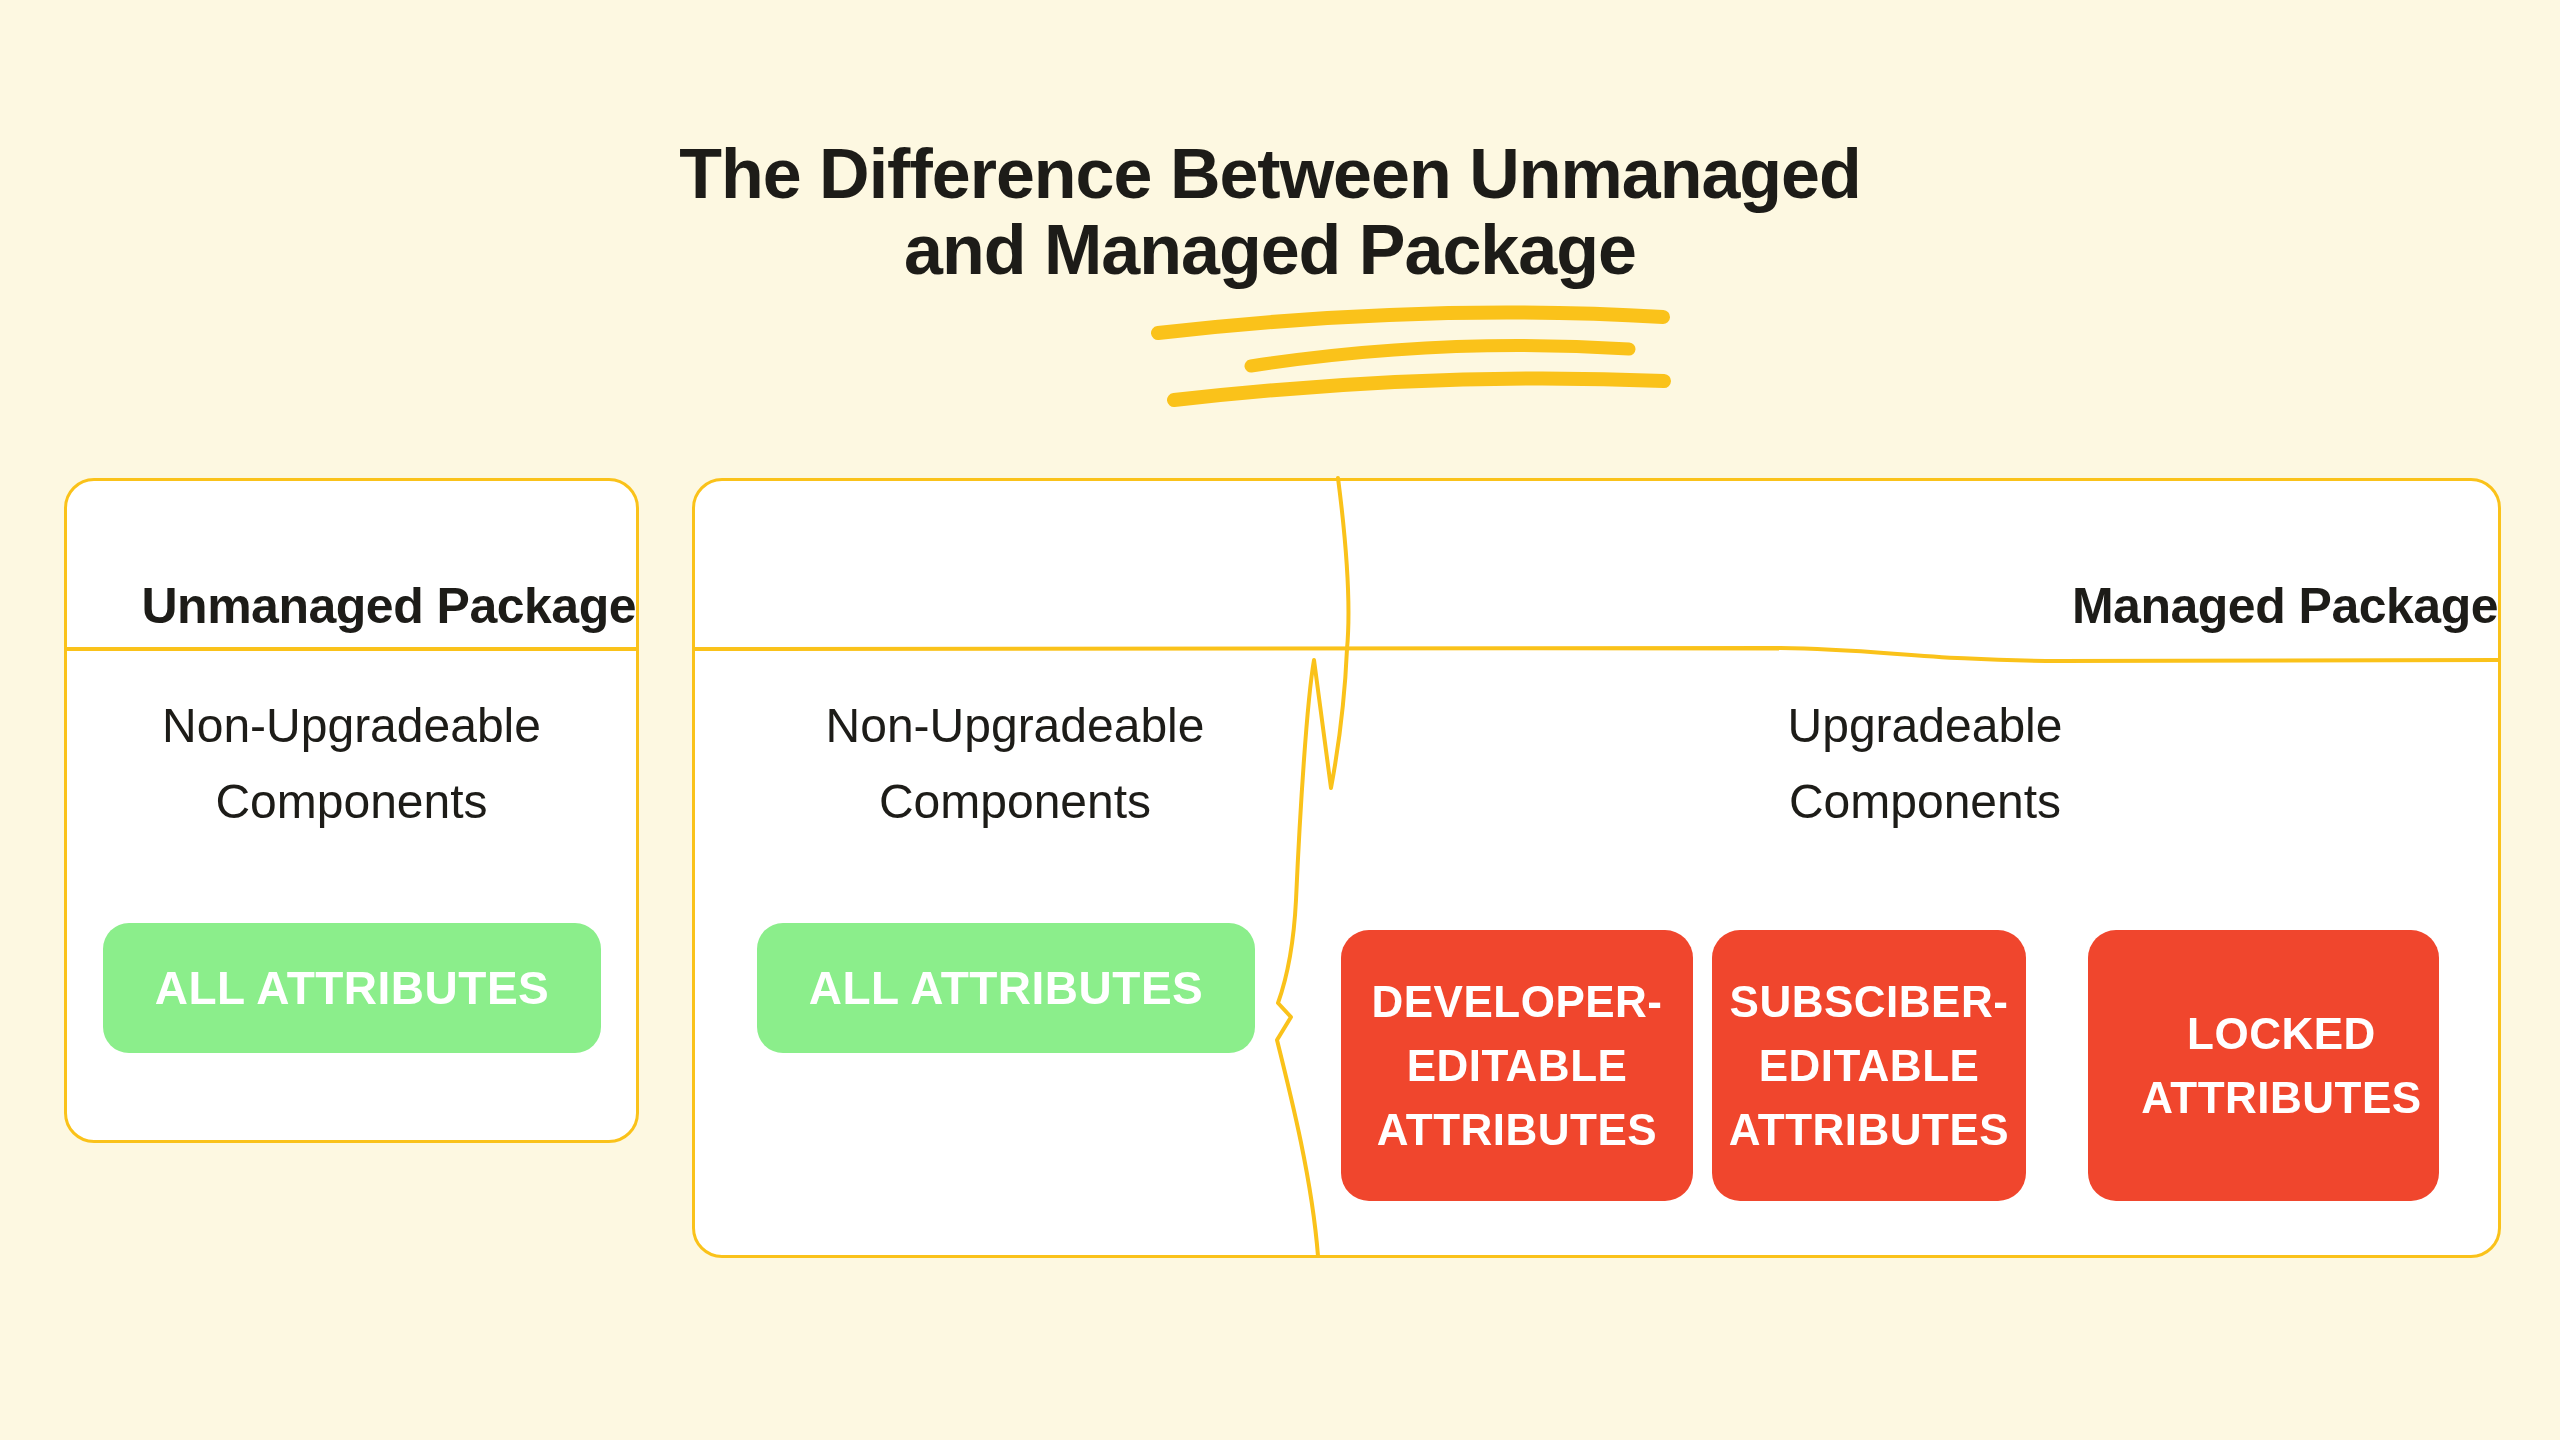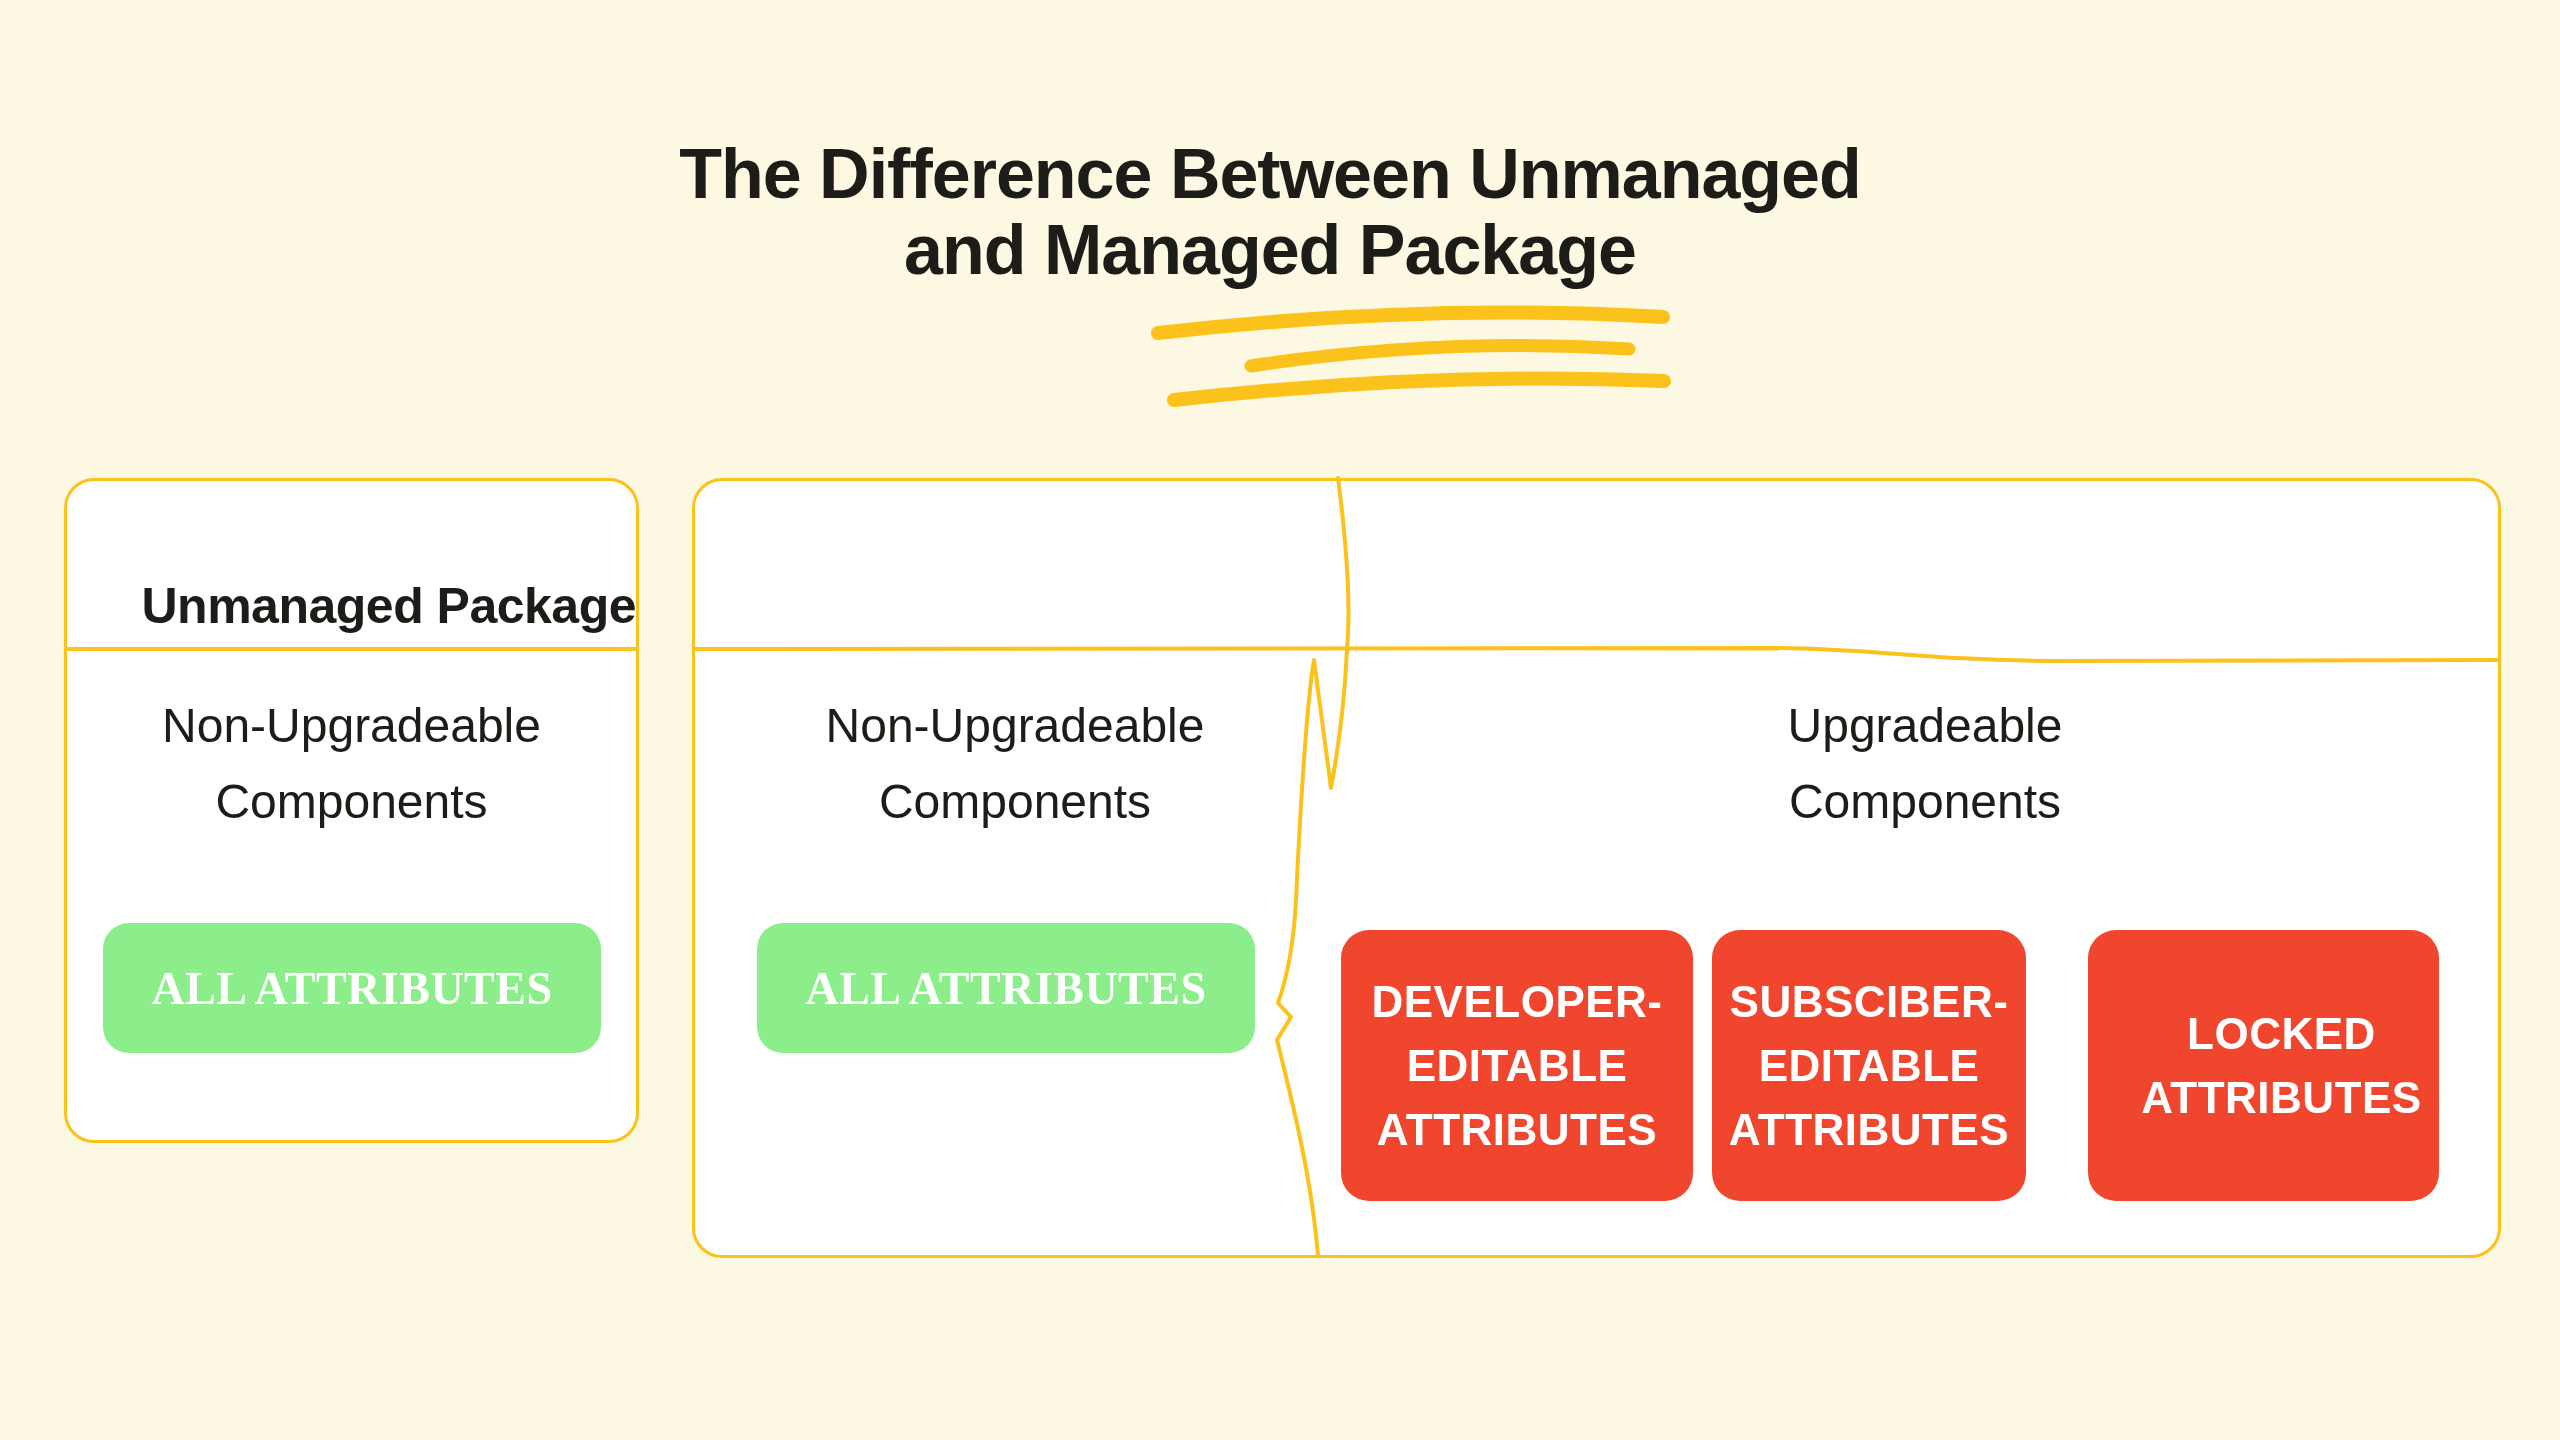--- a/index.html
+++ b/index.html
@@ -98,21 +98,20 @@
   }
   .pill span { display: block; }
   .pill-green {
     top: 442px;
     width: 498px;
     height: 130px;
     border-radius: 26px;
     background: #8BEE8B;
     font-size: 46px;
     letter-spacing: 0.5px;
-    font-family: Liberation Serif, serif;
   }
   .pill-red {
     top: 449px;
     height: 271px;
     border-radius: 28px;
     background: #F0462D;
     font-size: 44px;
     line-height: 64px;
     letter-spacing: 0.5px;
   }
@@ -134,20 +133,23 @@
     <div class="section-heading" style="left: 0; width: 569px;">
       <span>Non-Upgradeable</span>
       <span>Components</span>
     </div>
     <div class="pill pill-green" style="left: 36px;">
       <span>ALL ATTRIBUTES</span>
     </div>
   </div>
 
   <div class="card card-managed">
+    <div class="card-header">
+      <span>Managed Package</span>
+    </div>
 
     <div class="section-heading" style="left: 0; width: 640px;">
       <span>Non-Upgradeable</span>
       <span>Components</span>
     </div>
     <div class="pill pill-green" style="left: 62px;">
       <span>ALL ATTRIBUTES</span>
     </div>
 
     <div class="section-heading" style="left: 648px; width: 1164px;">

